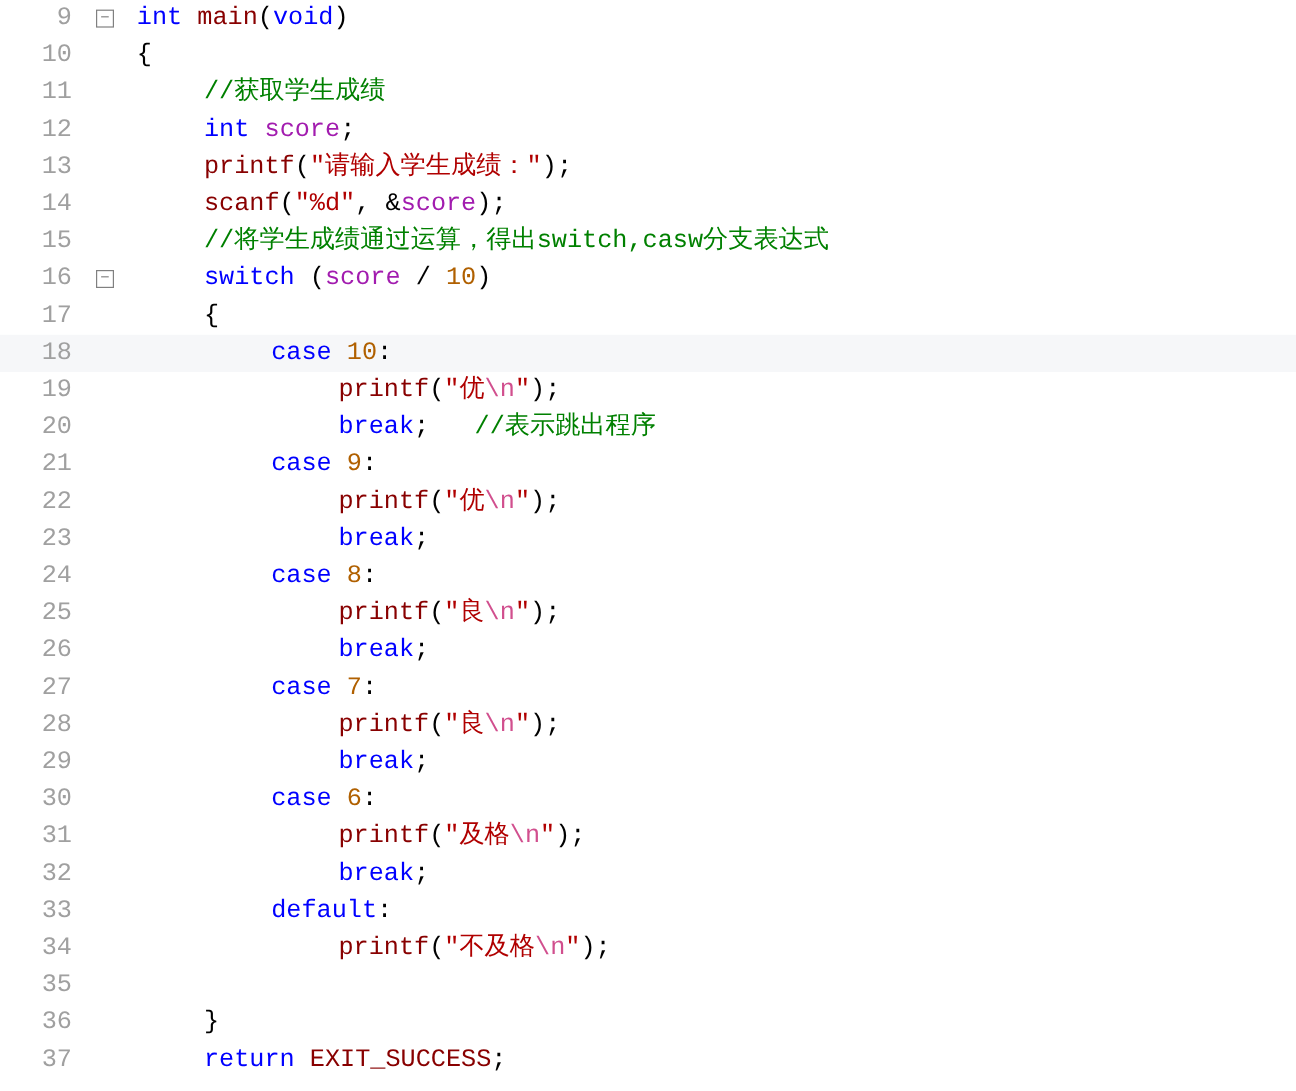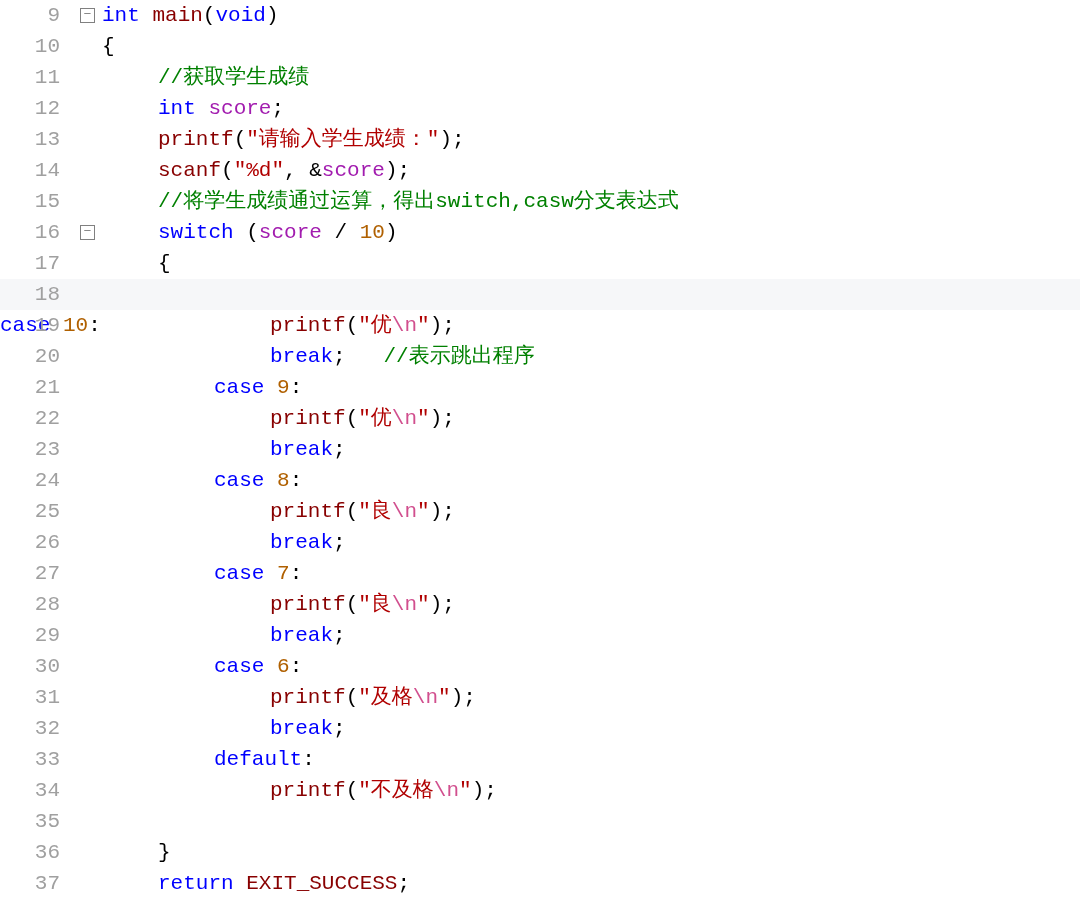--- a/index.html
+++ b/index.html
@@ -59,22 +59,23 @@
   }
   .guide{
     position:absolute;
     top:0;bottom:0;
     width:0;
     border-left:1px dotted #c0c0c0;
   }
   .code{
     flex:1 1 auto;
     padding-left:0;
+    margin-left:12px;
   }
-  .hl{background:#f6f7f9;flex-direction:column;}
+  .hl{background:#f6f7f9;}
   
   .kw{color:#0000ff;}
   .fn{color:#880000;}
   .str{color:#b00000;}
   .esc{color:#d14f8e;}
   .cmt{color:#008000;}
   .id{color:#a21caf;}
   .num{color:#b06000;}
   .op,.pn{color:#000;}
 </style>

